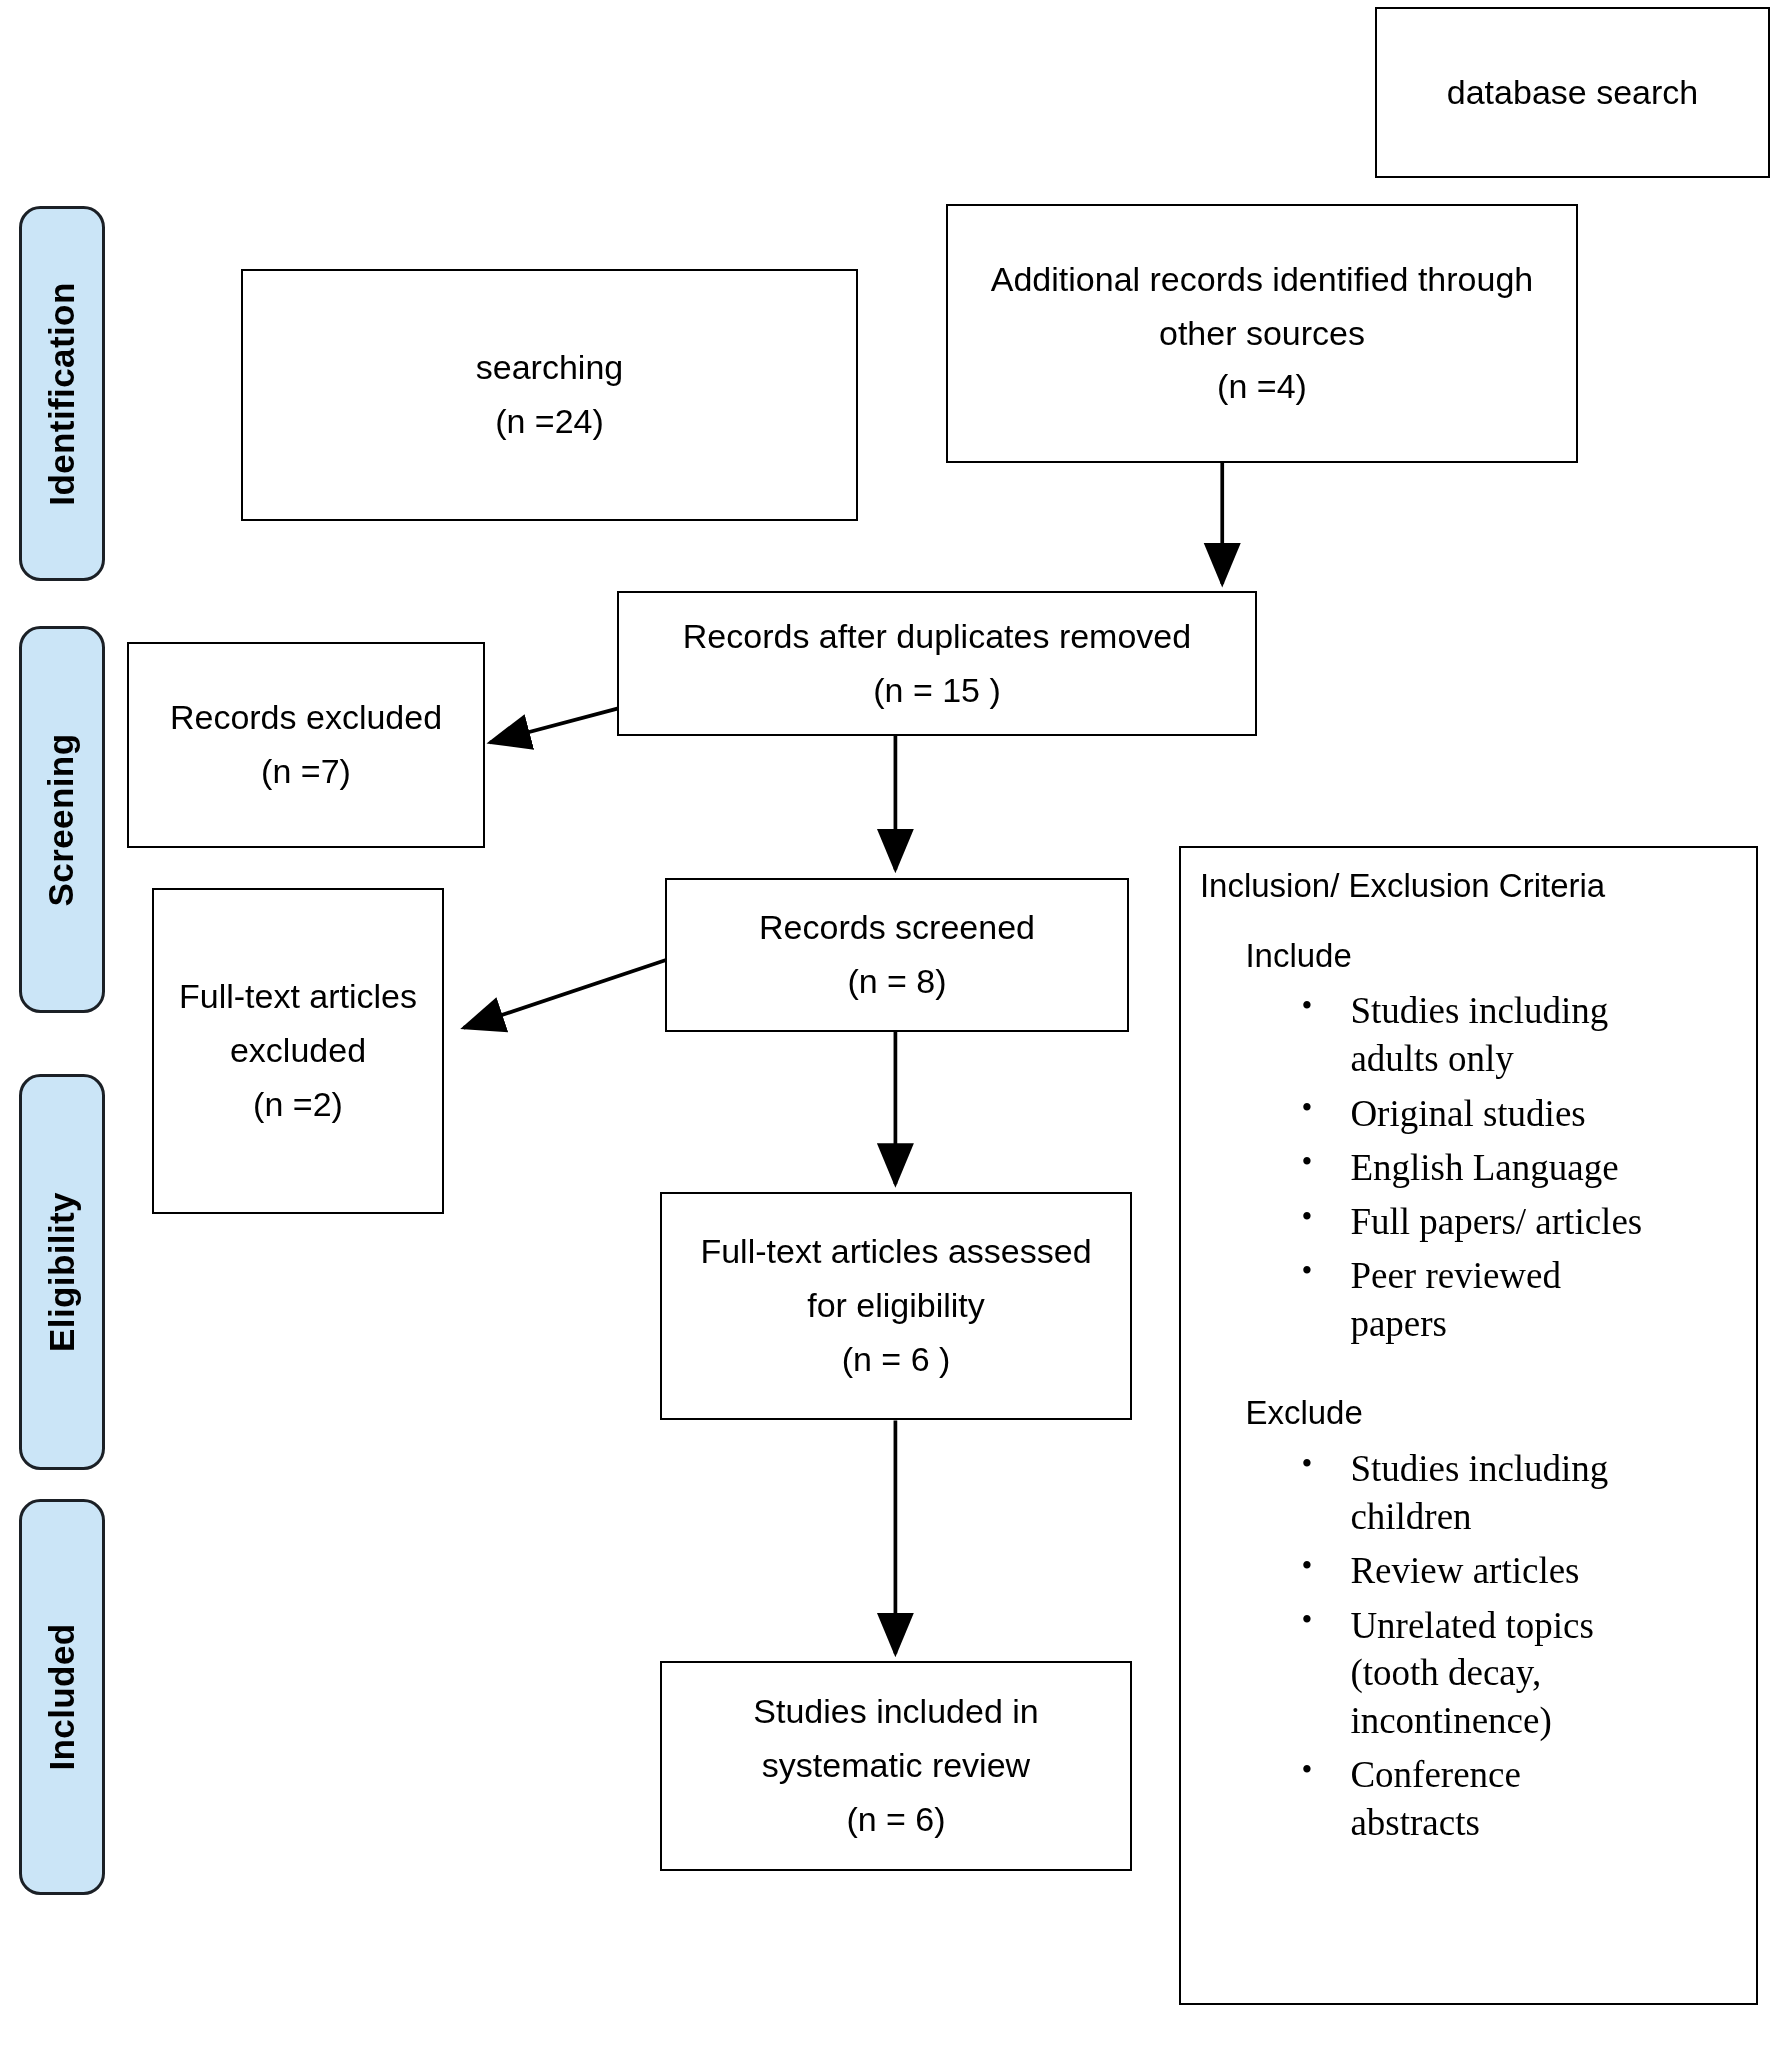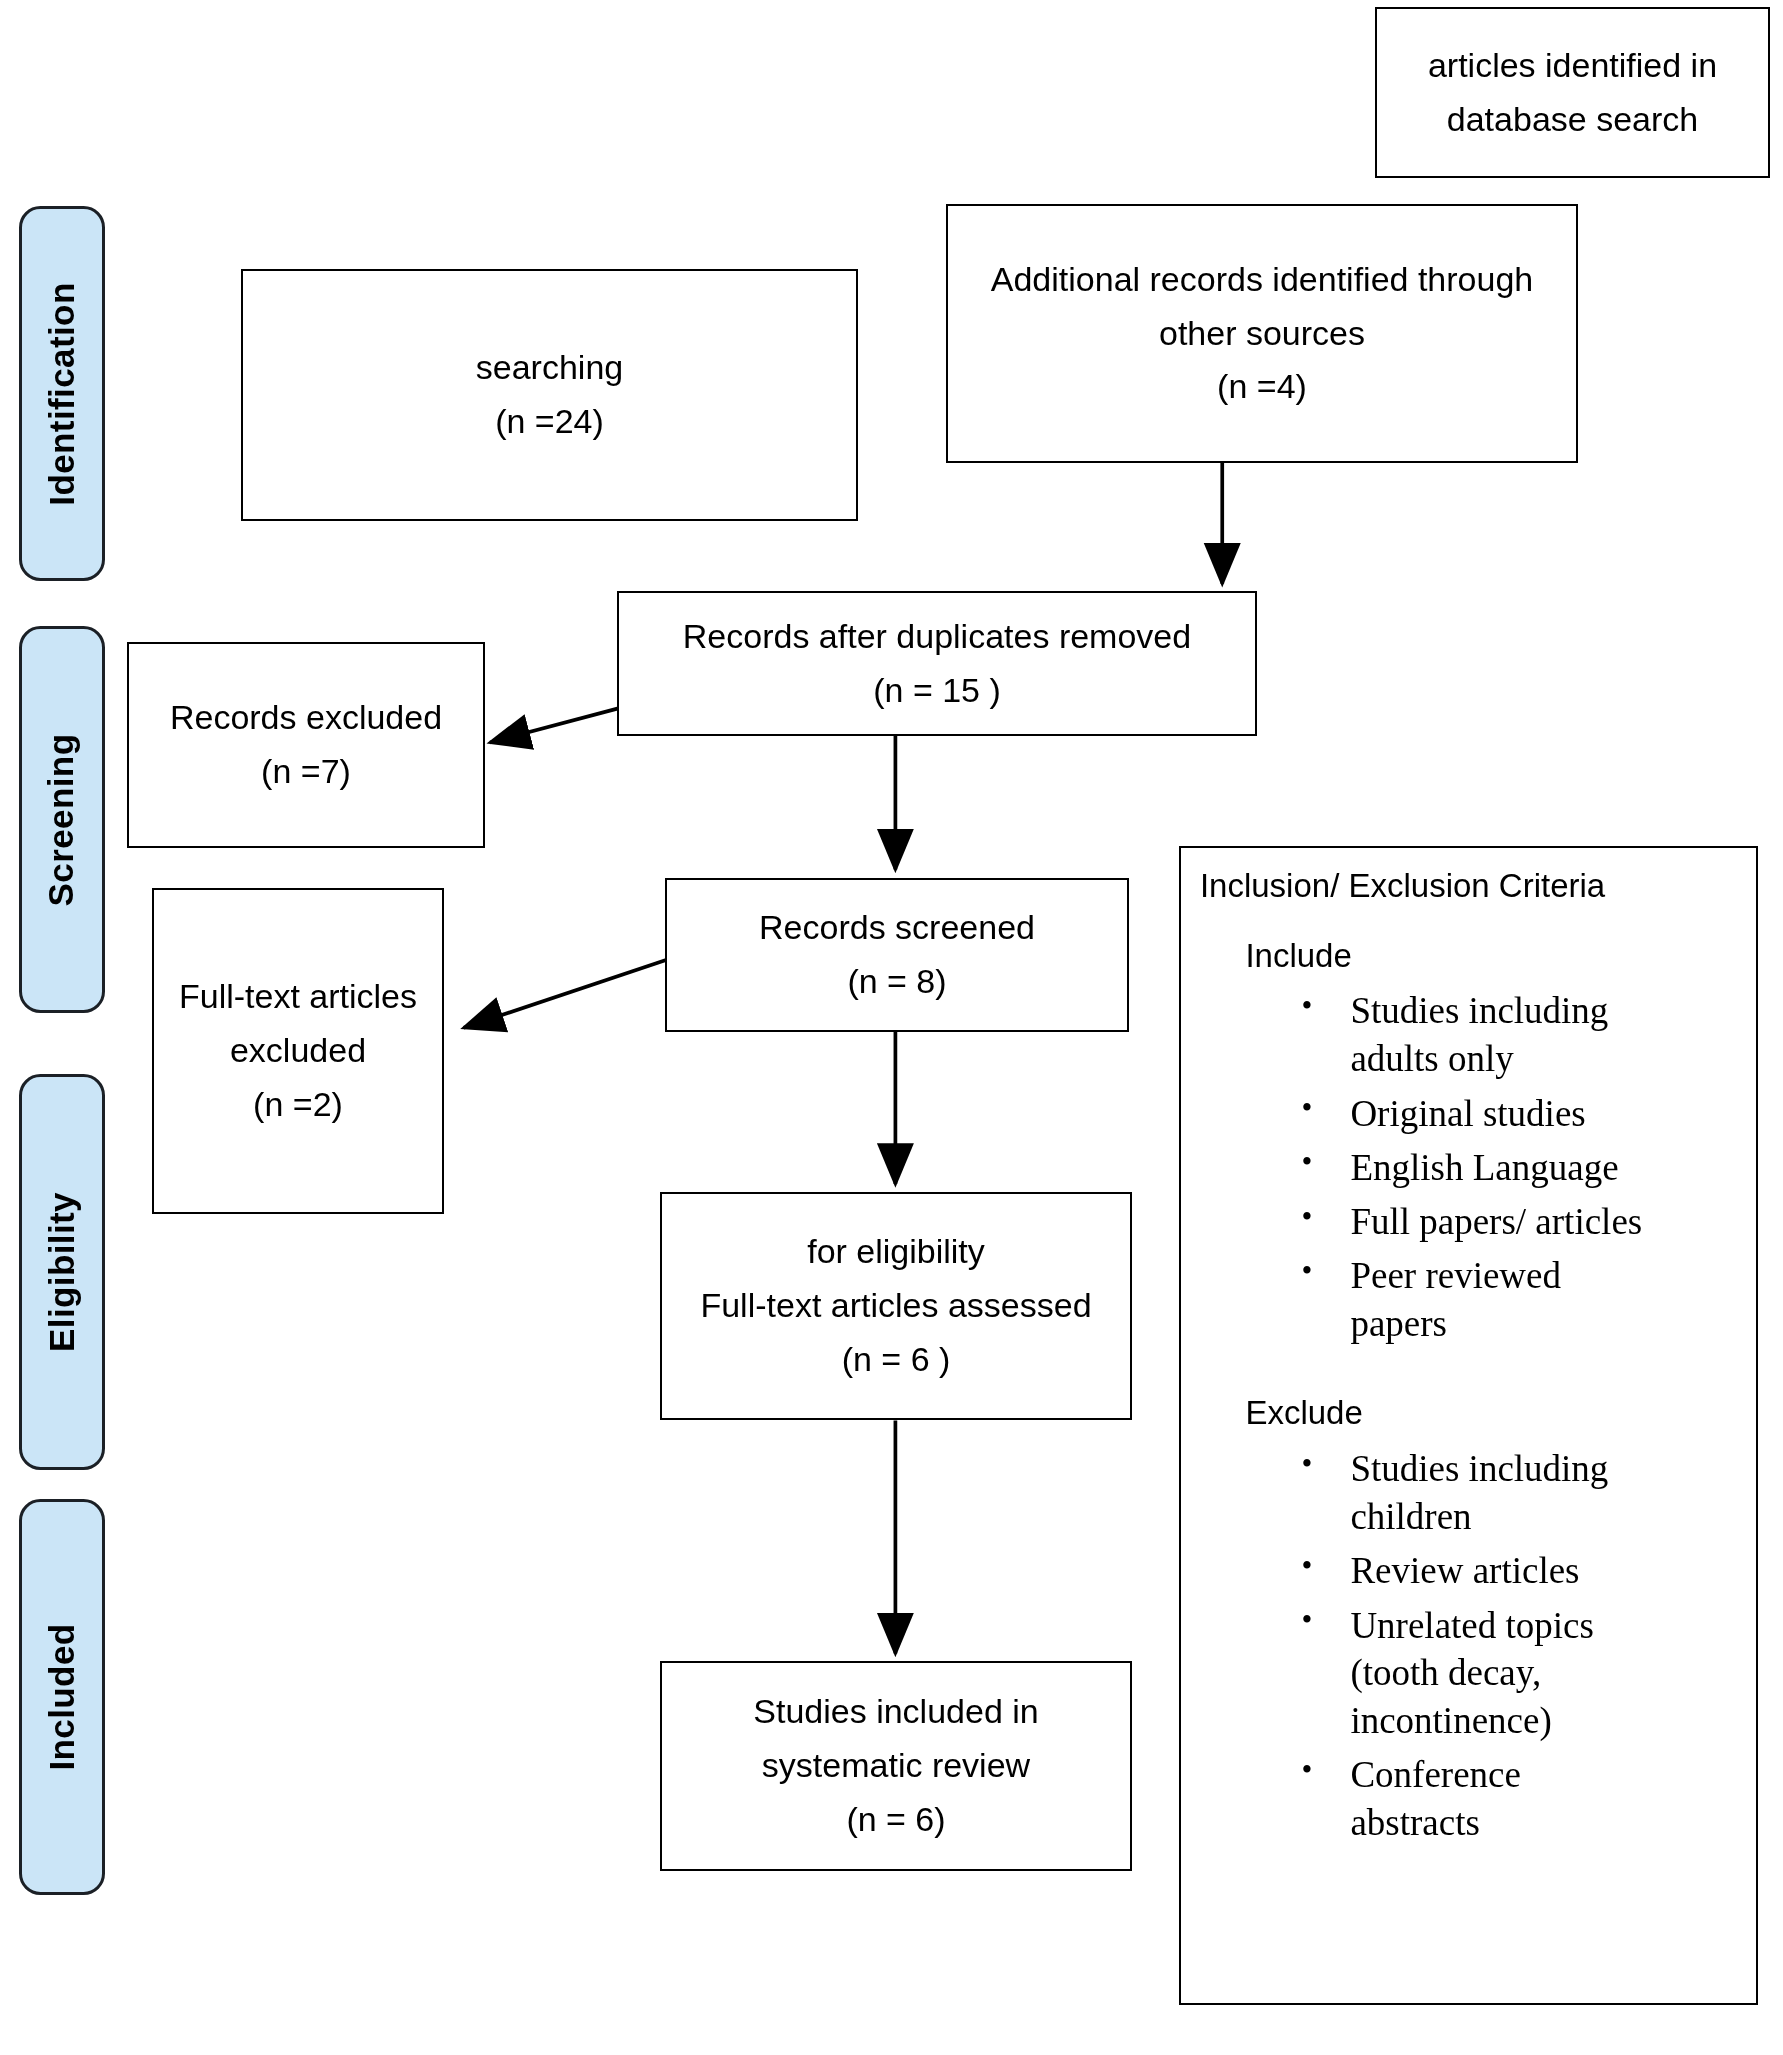--- a/index.html
+++ b/index.html
@@ -131,21 +131,20 @@
 
   <div class="stage-tab" style="left:18.5px;top:1074px;width:86px;height:396px;">
     <span class="vtext">Eligibility</span>
   </div>
 
   <div class="stage-tab" style="left:18.5px;top:1499px;width:86px;height:396px;">
     <span class="vtext">Included</span>
   </div>
 
   <div class="flowbox" style="left:1375px;top:7.4px;width:395px;height:171px;">
-    <span class="ln">articles identified in</span>
     <span class="ln">database search</span>
   </div>
 
   <div class="flowbox" style="left:241px;top:269px;width:617px;height:252px;">
     <span class="ln">searching</span>
     <span class="ln">(n =24)</span>
   </div>
 
   <div class="flowbox" style="left:946px;top:204px;width:632px;height:259px;">
     <span class="ln">Additional records identified through</span>
@@ -168,22 +167,22 @@
     <span class="ln">(n = 8)</span>
   </div>
 
   <div class="flowbox" style="left:152px;top:888px;width:292px;height:326px;">
     <span class="ln">Full-text articles</span>
     <span class="ln">excluded</span>
     <span class="ln">(n =2)</span>
   </div>
 
   <div class="flowbox" style="left:660px;top:1192px;width:472px;height:228px;">
+    <span class="ln">Full-text articles assessed</span>
     <span class="ln">for eligibility</span>
-    <span class="ln">Full-text articles assessed</span>
     <span class="ln">(n = 6 )</span>
   </div>
 
   <div class="flowbox" style="left:660px;top:1661px;width:472px;height:210px;">
     <span class="ln">Studies included in</span>
     <span class="ln">systematic review</span>
     <span class="ln">(n = 6)</span>
   </div>
 
   <div class="criteria" style="left:1179px;top:823px;width:579px;height:1159px;margin-top:23px;">

